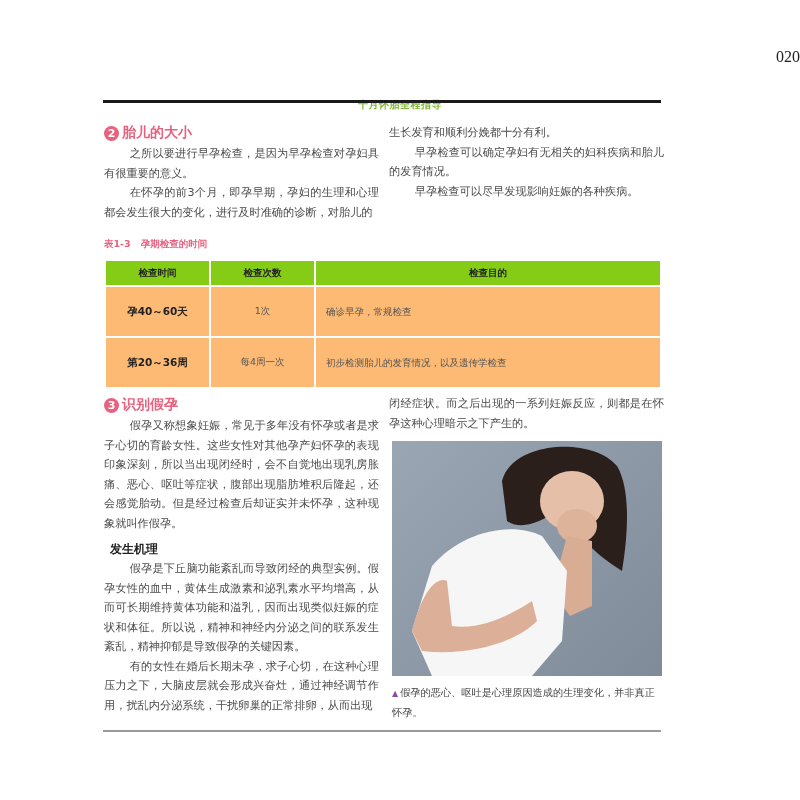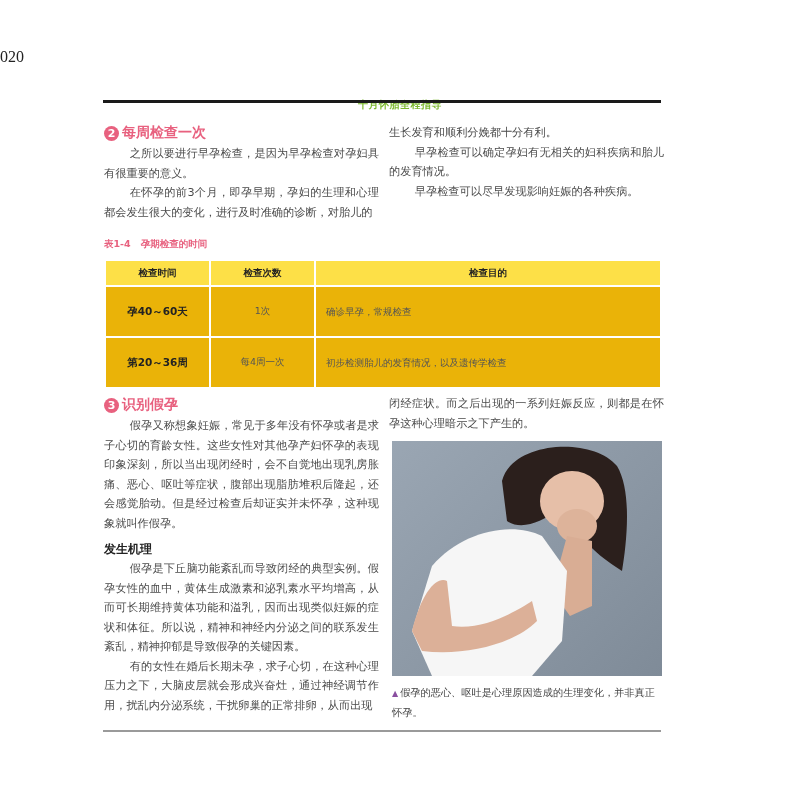--- a/index.html
+++ b/index.html
@@ -1,78 +1,78 @@
 <!DOCTYPE html>
 <html><head>
 <meta charset="utf-8">
 <style>
   html, body { margin:0; padding:0; background:#ffffff; }
   body { width:800px; height:800px; position:relative; overflow:hidden;
          font-family:"DejaVu Sans", sans-serif; color:#4a4a4a; }
-  .page-num { position:absolute; top:48px; left:0; width:800px; text-align:left;
+  .page-num { position:absolute; top:48px; left:0; width:800px; text-align:right;
               font-family:"Liberation Serif", serif; font-size:16px; color:#222; }
   .running-title { position:absolute; top:72px; left:0; width:800px; text-align:center;
                    font-size:10px; font-weight:bold; color:#7cb82f; letter-spacing:0.5px;margin-top:26px; }
   .top-rule { position:absolute; top:100px; left:103px; width:558px; height:3px; background:#1a1a1a; }
   .bottom-rule { position:absolute; top:730px; left:103px; width:558px; height:2px; background:#9a9a9a; }
 
   .col { position:absolute; width:275px; font-size:11.2px; line-height:19.5px; }
   .col-left { left:104px; }
   .col-right { left:389px; }
   .col p { margin:0; text-align:justify; }
   .col p.indent { text-indent:2.3em; }
 
   .sec-heading { display:flex; align-items:center; margin:0; height:22px; }
   .sec-badge { width:15px; height:15px; border-radius:50%; background:#e8617f; color:#fff;
                font-size:11px; font-weight:bold; display:flex; align-items:center; justify-content:center;
                margin-right:3px; line-height:1; }
   .sec-title { color:#e8617f; font-size:14px; font-weight:bold; }
-  .sub-heading { font-size:12px; font-weight:bold; color:#222; margin:6px 0 0 0; line-height:20px; }
+  .sub-heading { font-size:12px; font-weight:bold; color:#222; margin:6px 0 0 6px; line-height:20px; }
 
   .table-caption { position:absolute; top:238px; left:104px; font-size:9.5px; font-weight:bold; color:#e8617f; }
   .table-caption span { margin-right:10px; }
   table.exam { position:absolute; top:259px; left:104px; width:558px; border-collapse:collapse;
                font-size:9.5px; }
   table.exam th, table.exam td { border:2px solid #ffffff; }
-  table.exam th { background:#fde047; color:#222; height:22px; font-weight:bold; }
-  table.exam td { background:#eab308; color:#555; height:23px; }
+  table.exam th { background:#84cc16; color:#222; height:22px; font-weight:bold; }
+  table.exam td { background:#fdba74; color:#555; height:23px; }
   table.exam td.c1 { font-weight:bold; color:#222; font-size:10.5px; text-align:center; }
   table.exam td.c2 { text-align:center; }
   table.exam td.c3 { padding:13px 10px; line-height:17px; }
   table.exam tr.tall td { height:40px; }
 
   .photo { position:absolute; top:441px; left:392px; width:270px; height:235px;
            background:linear-gradient(135deg,#9aa6b3 0%,#8a96a3 60%,#7f8b98 100%); overflow:hidden; }
   .caption { position:absolute; top:683px; left:392px; width:272px; font-size:10.2px; line-height:19px; color:#444; }
   .caption .tri { color:#8a4fa0; font-size:8px; margin-right:2px; }
 </style>
 </head>
 <body>
 
 <div class="page-num">020</div>
 <div class="running-title">十月怀胎全程指导</div>
 <div class="top-rule"></div>
 
 <div class="col col-left" style="top:122px;">
   <div class="sec-heading">
     <span class="sec-badge">2</span>
-    <span class="sec-title">每周检查一次</span>
+    <span class="sec-title">胎儿的大小</span>
   </div>
   <p class="indent">之所以要进行早孕检查，是因为早孕检查对孕妇具有很重要的意义。</p>
   <p class="indent">在怀孕的前3个月，即孕早期，孕妇的生理和心理都会发生很大的变化，进行及时准确的诊断，对胎儿的</p>
 </div>
 
 <div class="col col-right" style="top:123px;">
   <p>生长发育和顺利分娩都十分有利。</p>
   <p class="indent">早孕检查可以确定孕妇有无相关的妇科疾病和胎儿的发育情况。</p>
   <p class="indent">早孕检查可以尽早发现影响妊娠的各种疾病。</p>
 </div>
 
 <div class="table-caption">
-  <span>表1-4</span><span>孕期检查的时间</span>
+  <span>表1-3</span><span>孕期检查的时间</span>
 </div>
 <table class="exam">
   <colgroup>
       <col style="width:105px">
       <col style="width:105px">
       <col>
     </colgroup>
   <tbody>
       <tr>
     <th>检查时间</th>

